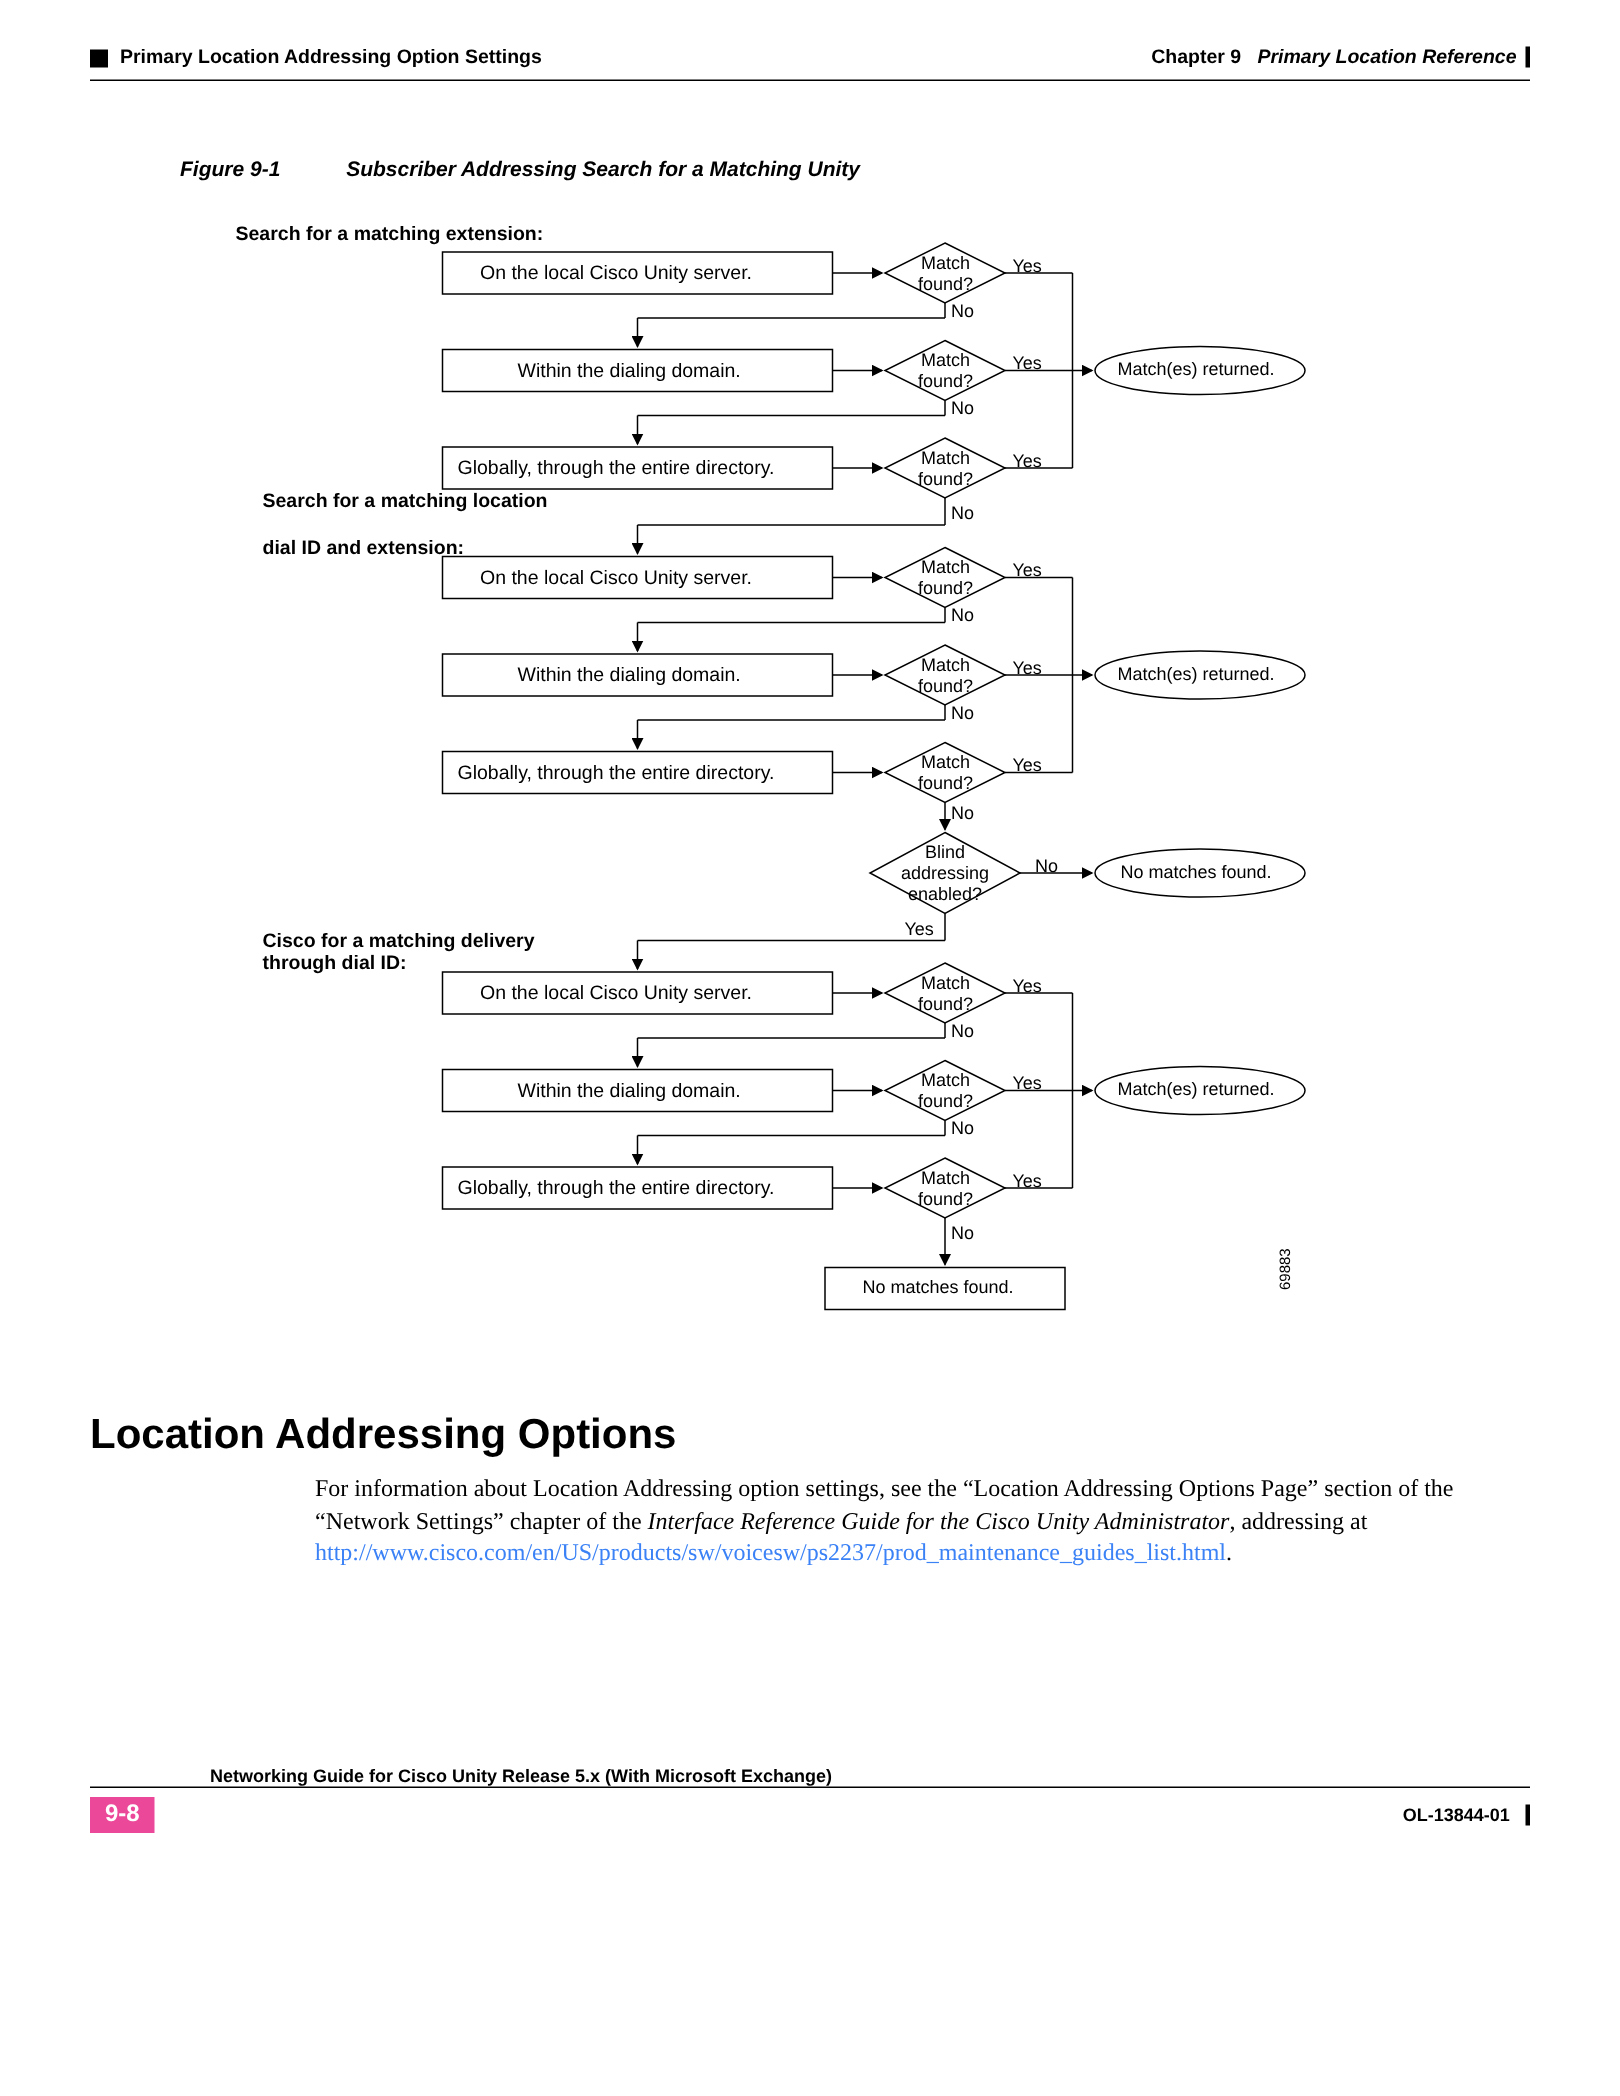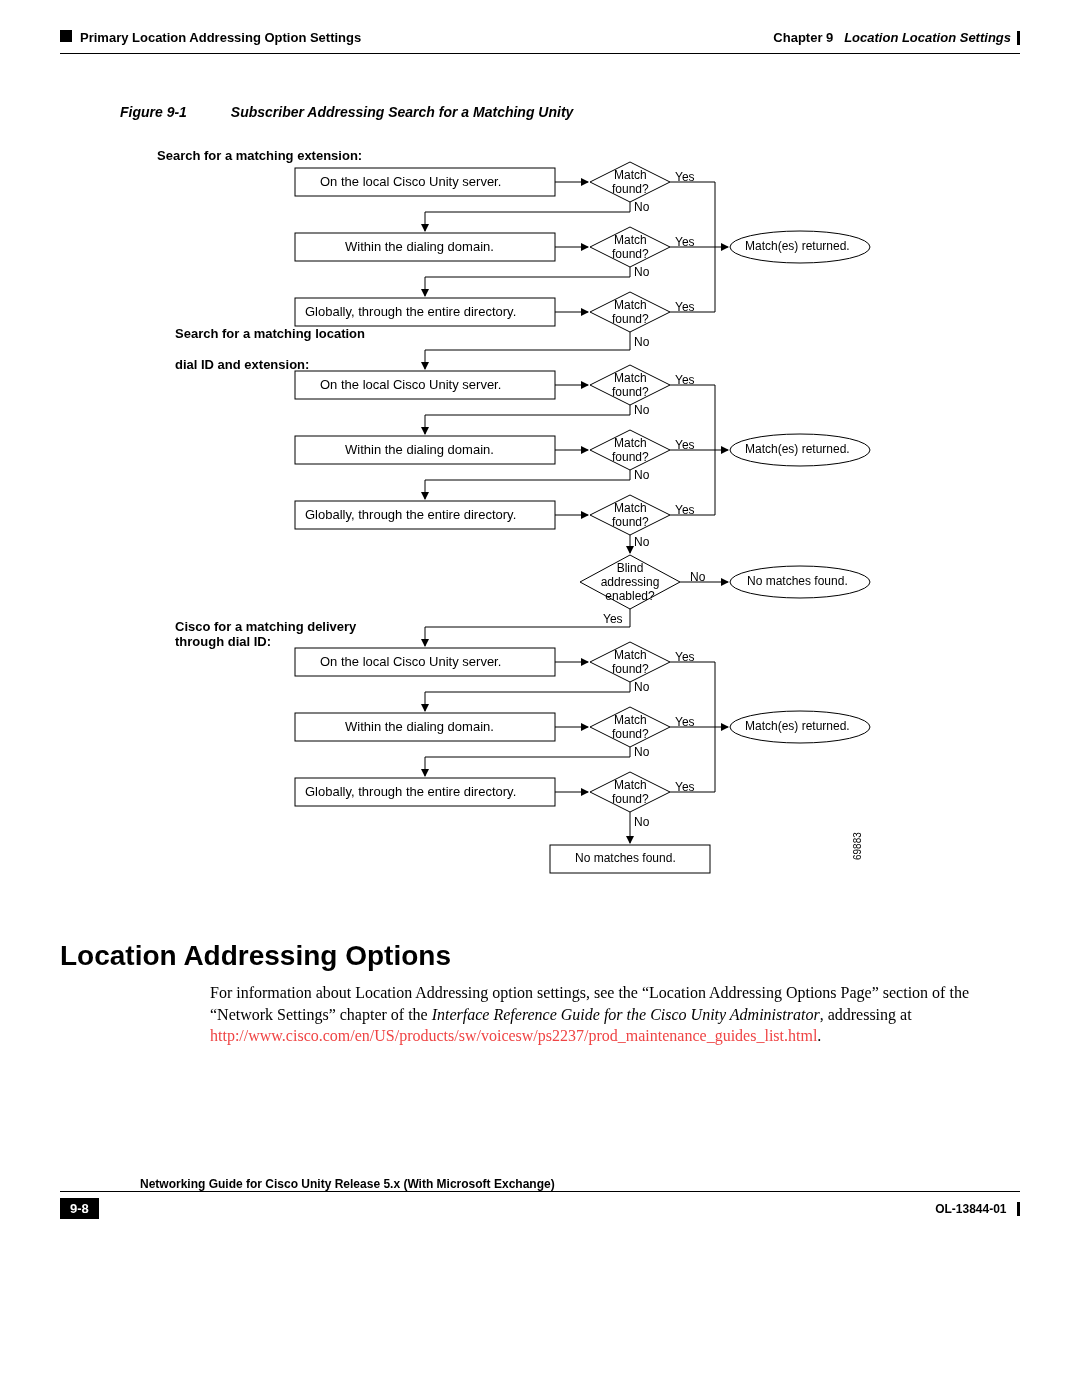--- a/index.html
+++ b/index.html
@@ -18,21 +18,21 @@
   .header {
     display: flex;
     justify-content: space-between;
     font-family: Arial, Helvetica, sans-serif;
     font-weight: bold;
     font-size: 13px;
     margin-bottom: 8px;
   }
   .header-left {
     display: flex;
-    align-items: flex-start;
+    align-items: flex-end;
   }
   .header-left .blackbox {
     width: 12px; height: 12px; background: #000; margin-right: 8px;
   }
   .header-right {
     font-style: italic;
     display: flex;
     align-items: center;
   }
   .header-right .vline {
@@ -66,60 +66,60 @@
     font-family: Arial, Helvetica, sans-serif;
     font-weight: bold;
     font-size: 28px;
     margin: 40px 0 10px 0;
   }
   .body-text {
     margin-left: 150px;
     font-size: 16px;
     line-height: 1.35;
   }
-  .body-text a { color: #ef4444; text-decoration: none; margin-top: 29px; }
+  .body-text a { color: #3b82f6; text-decoration: none; margin-top: 29px; }
   .body-text .italic { font-style: italic; }
 
   .footer {
     margin-top: 130px;
     font-family: Arial, Helvetica, sans-serif;
     position: relative;
   }
   .footer hr { border:none; border-top:1px solid #000; margin:0; }
   .footer .guide-title {
     font-weight: bold; font-size: 12px; font-style: normal;
     padding-left: 80px;
   }
   .footer .bottom-row {
     display:flex; justify-content: space-between; align-items:center;
     margin-top:6px;
   }
   .footer .pagebox {
-    background:#000000; color:#fff; font-weight:bold; font-size:13px;
+    background:#ec4899; color:#fff; font-weight:bold; font-size:16px;
     padding: 3px 10px;
   }
   .footer .docnum { font-weight:bold; font-size:12px; }
   .footer .vline {
     display:inline-block; width:3px; height:14px; background:#000; margin-left:6px; vertical-align:middle;
   }
 </style>
 </head>
 <body>
 
 <div class="page">
 
   <div class="header">
     <div class="header-left">
       <span class="blackbox"></span>
       <span>Primary Location Addressing Option Settings</span>
     </div>
     <div class="header-right">
       <span class="chapter-word">Chapter 9</span>
       &nbsp;&nbsp;&nbsp;
-      <span>Location Location Settings</span>
+      <span>Primary Location Reference</span>
       <span class="vline"></span>
     </div>
   </div>
   <hr class="thin">
 
   <div class="fig-caption">
     <span class="fignum">Figure 9-1</span>
     <span>Subscriber Addressing Search for a Matching Unity</span>
   </div>
 

